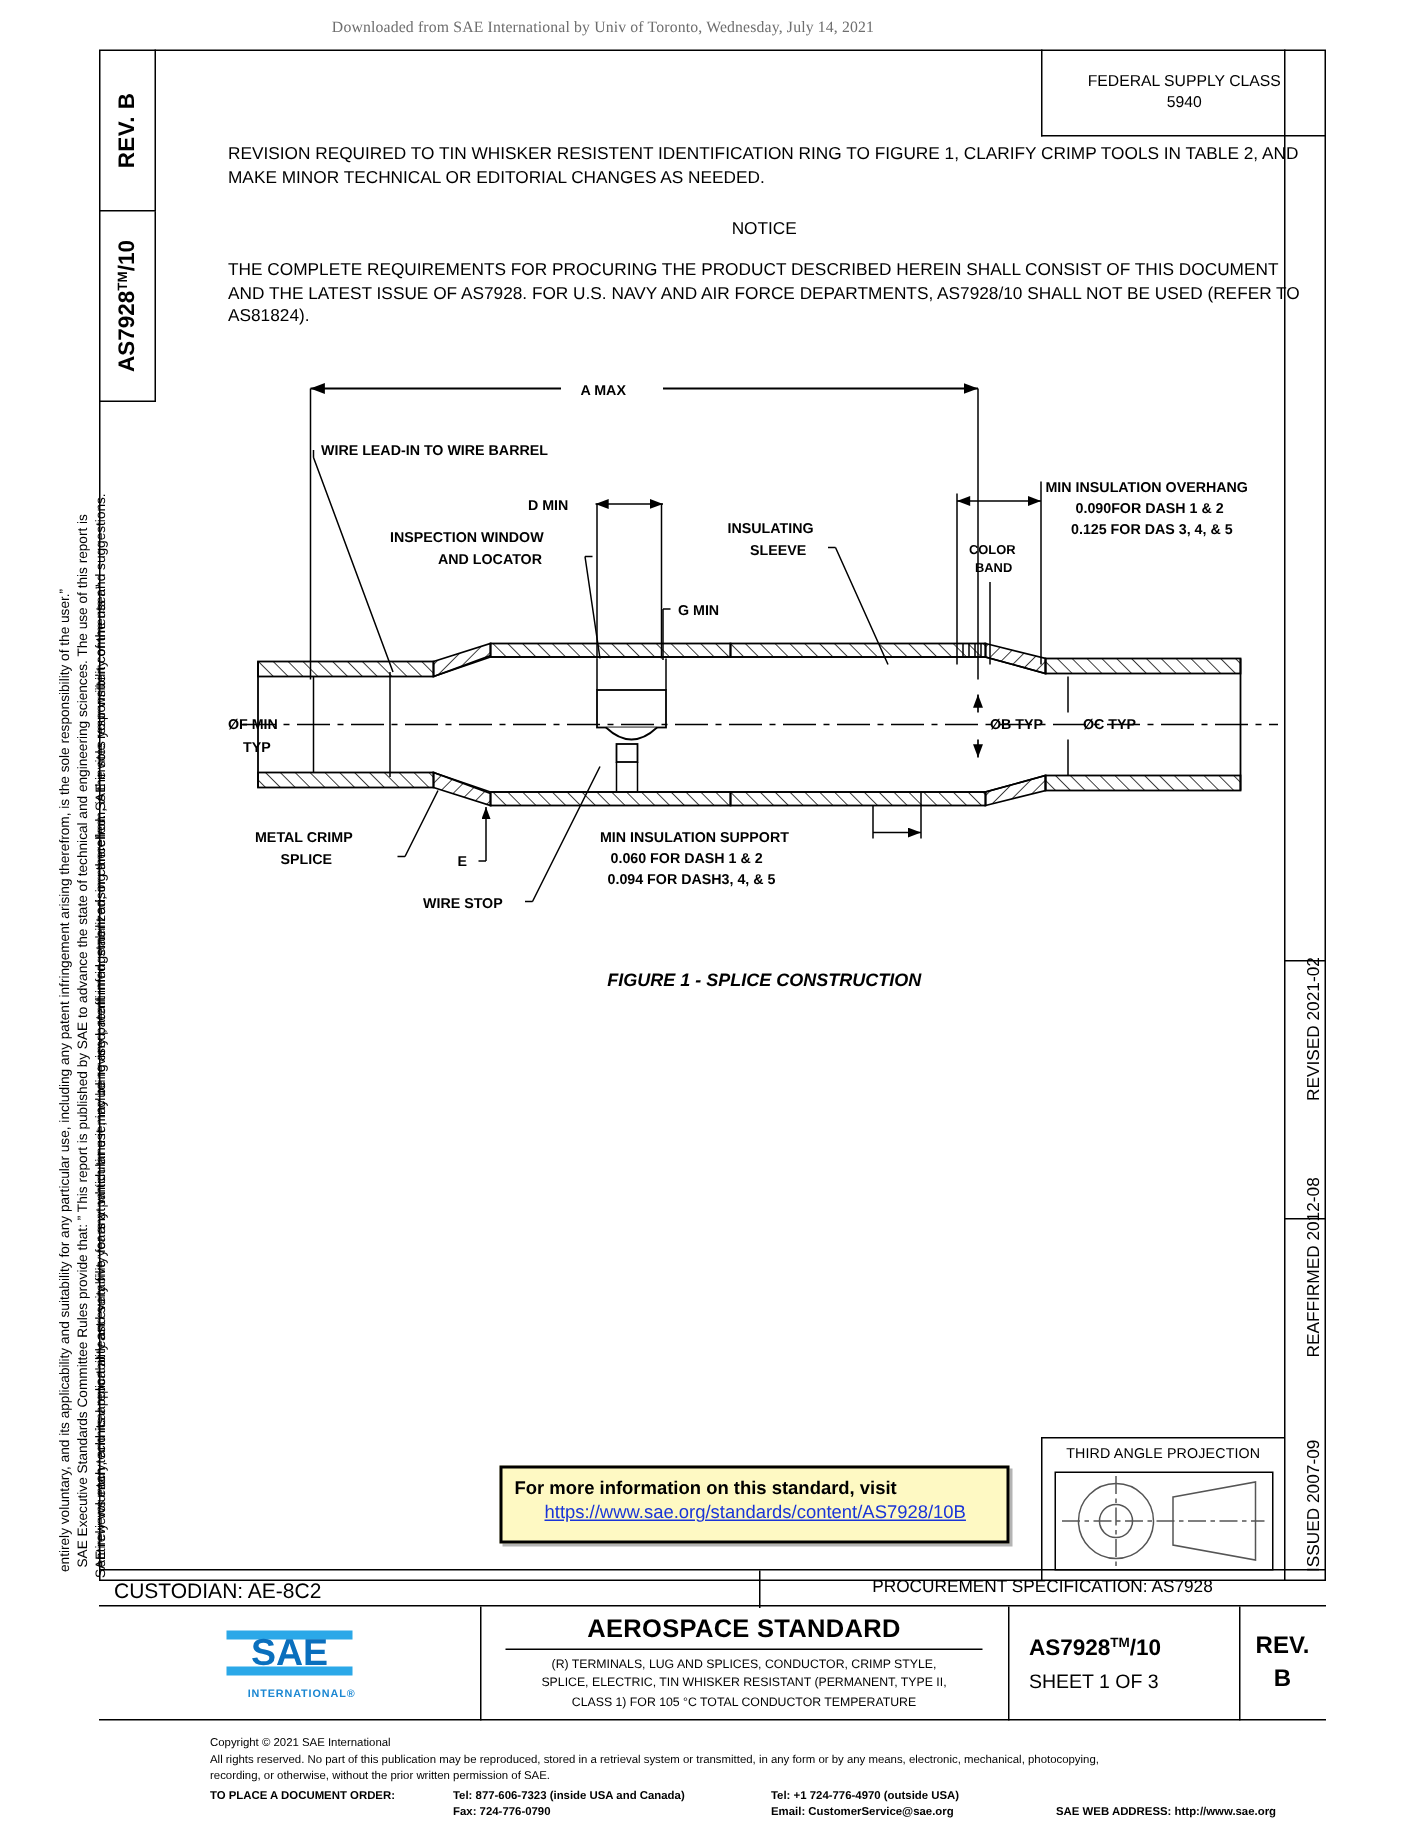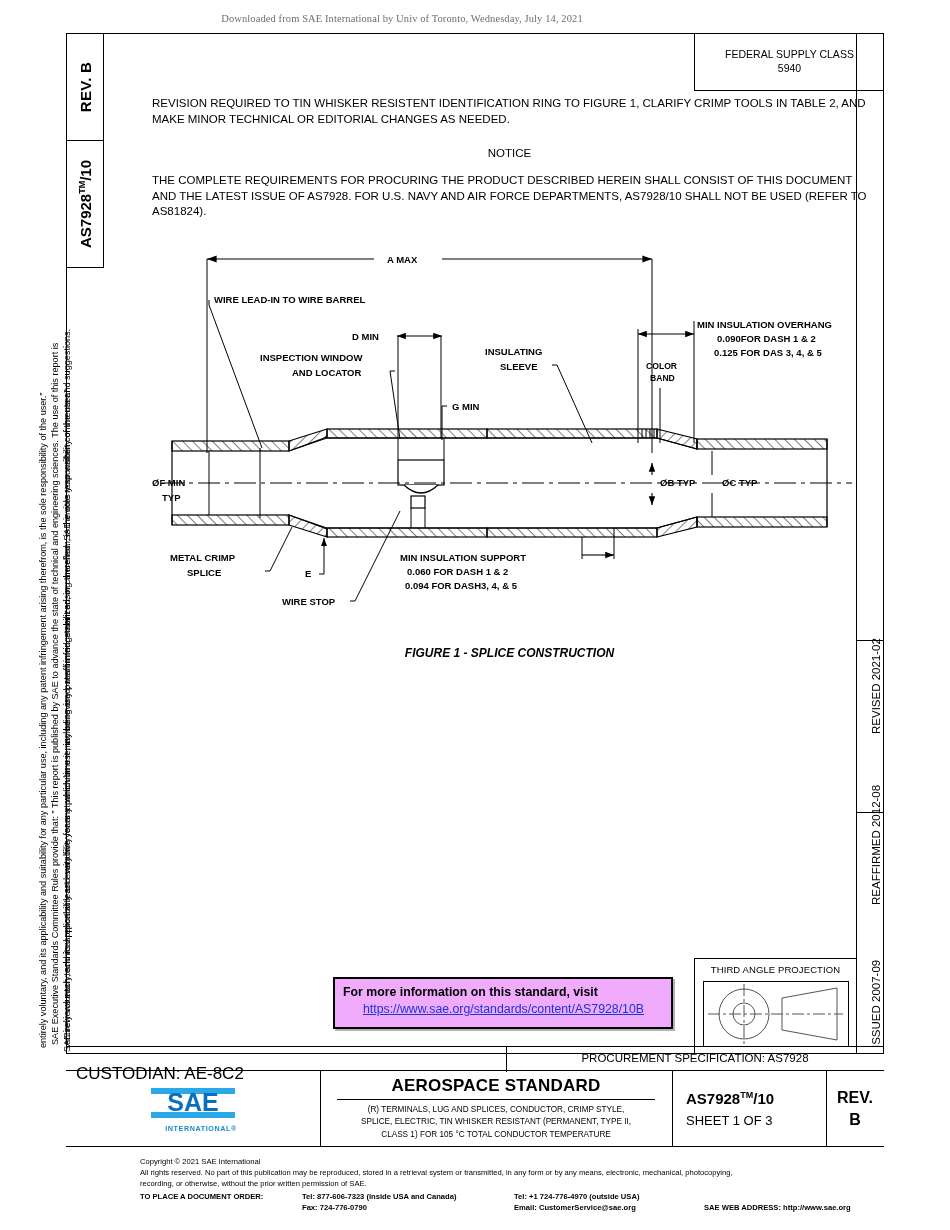--- a/index.html
+++ b/index.html
@@ -143,21 +143,21 @@
     font-size: 12px; font-weight: bold;
     font-style: italic;
   }
 
   
   .info-box {
     position: absolute;
     left: 333px; top: 977px;
     width: 340px; height: 52px;
     border: 2.4px solid #000;
-    background: #f0abfc;
+    background: #fef9c3;
     padding: 6px 0 0 8px;
     box-shadow: 2px 2px 0 #b4b4b4;
   }
   .info-box .l1 { font-size: 12.3px; font-weight: bold; }
   .info-box .l2 {
     font-size: 12.3px;
     color: #1a35d8;
     text-decoration: underline;
     margin-top: 2px;
     cursor: pointer;
@@ -188,22 +188,22 @@
 
   
   .cust-row {
     position: absolute;
     left: 66px; top: 1046px;
     width: 818px; height: 25px;
     border-top: 1.6px solid #000;
     border-bottom: 1.6px solid #000;
   }
   .cust-left {
-    position: absolute; left: 10px; top: 17px;
-    font-size: 17px;
+    position: absolute; left: 10px; top: 5px;
+    font-size: 14px;
   }
   .cust-div { position: absolute; left: 440px; top: 0; height: 25px; border-left: 1.6px solid #000; }
   .cust-right {
     position: absolute; left: 440px; top: 5px; width: 378px;
     text-align: center; font-size: 11.5px;
   }
 
   
   .title-block {
     position: absolute;

